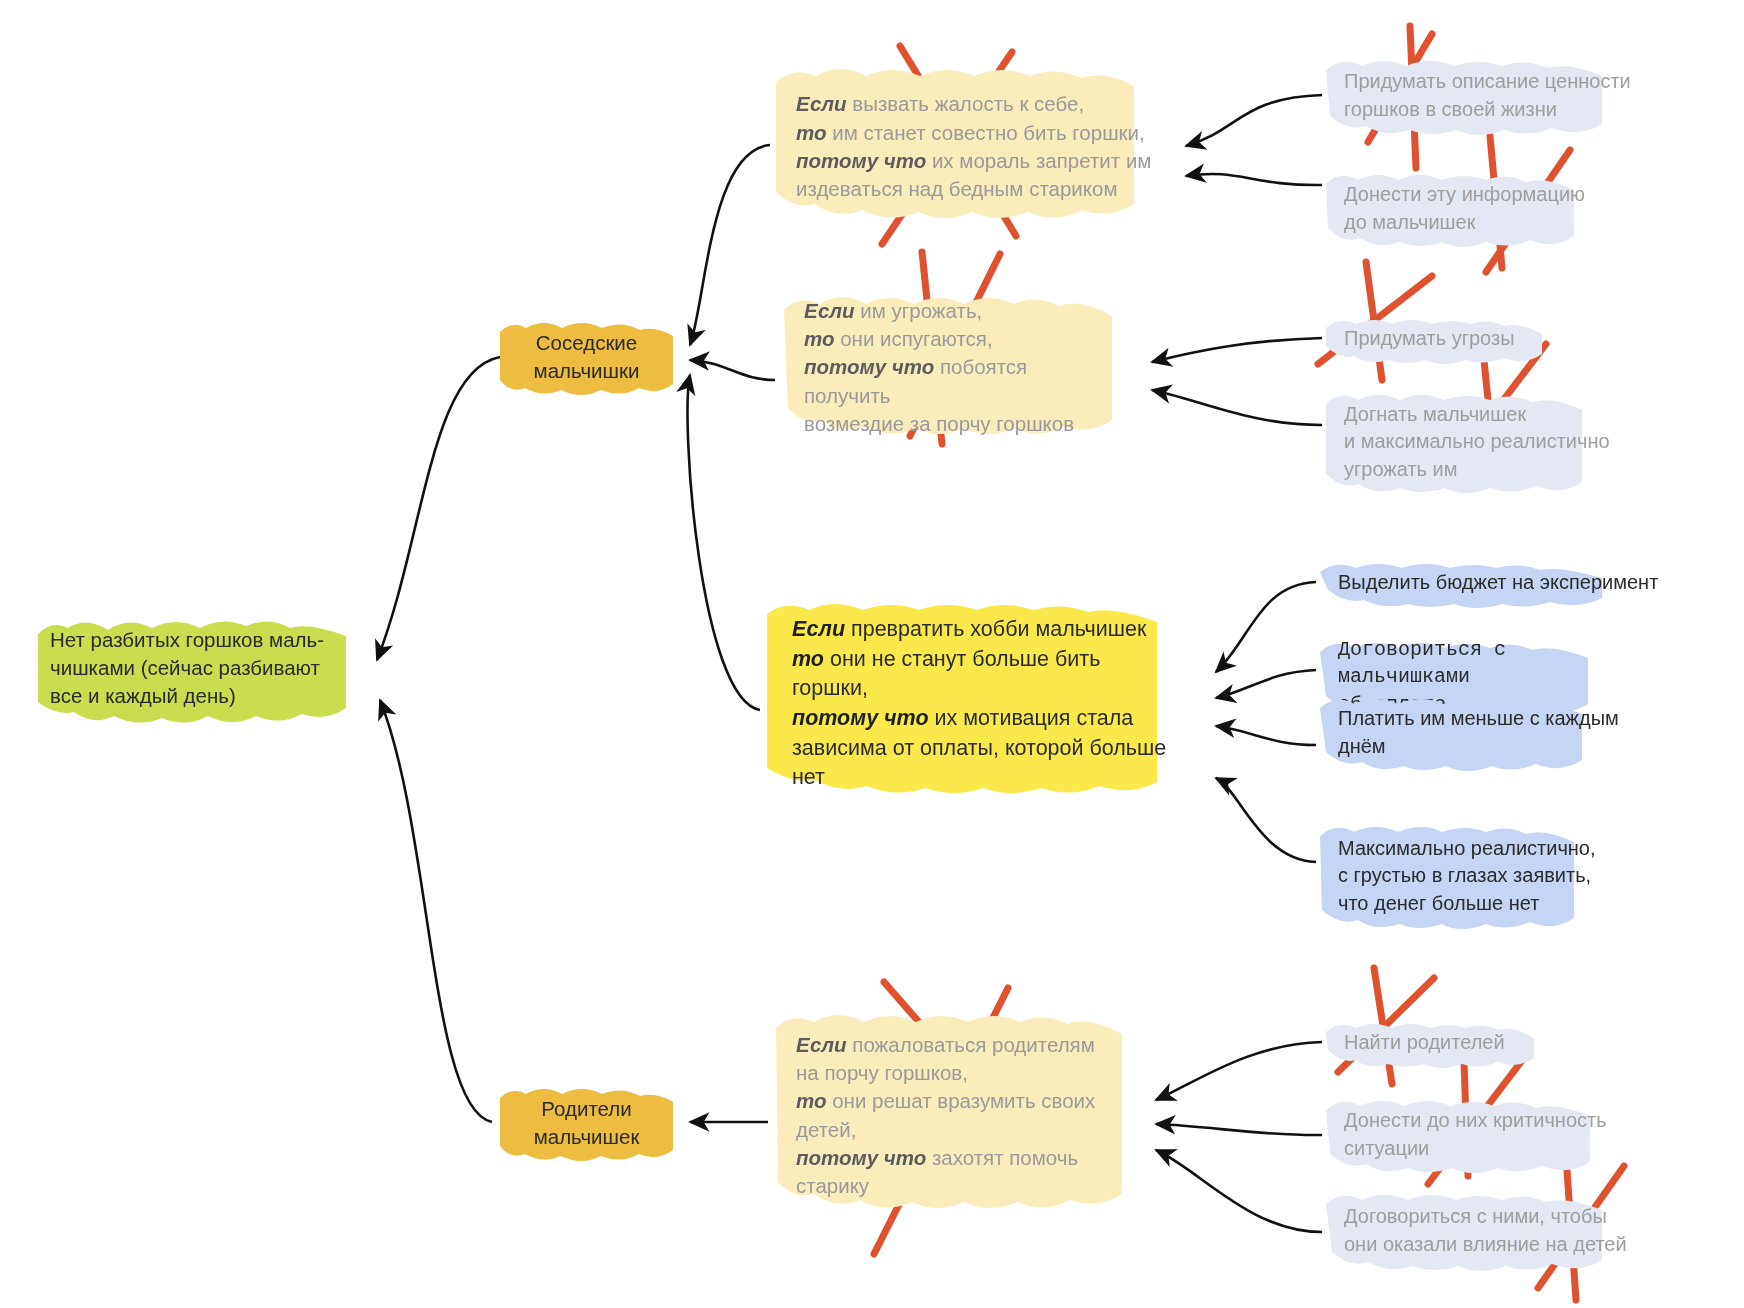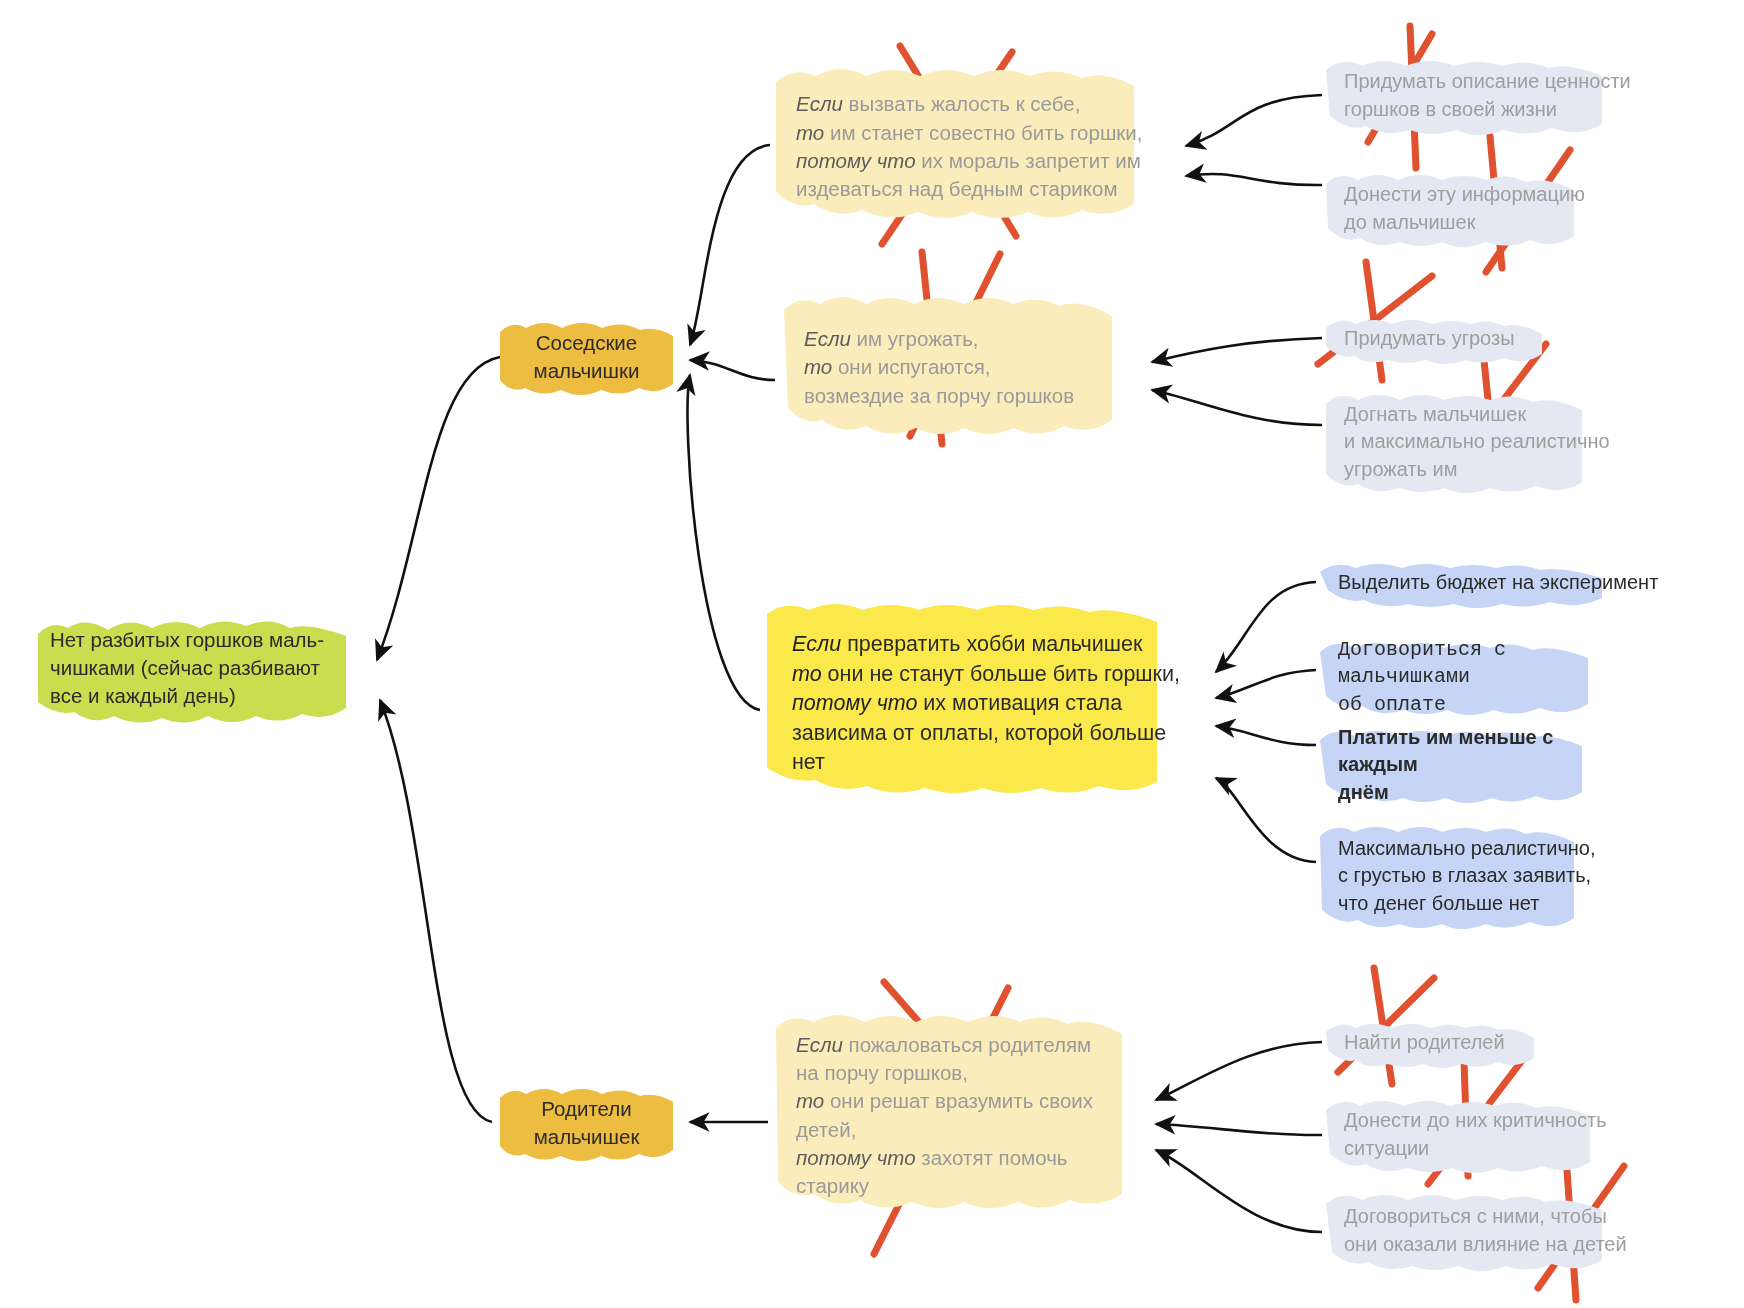--- a/index.html
+++ b/index.html
@@ -27,21 +27,21 @@
   .n-goal{ font-size:20.5px; }
   .n-actor{ font-size:20.5px; text-align:center; justify-content:center; }
   .n-actor .inner{ text-align:center; }
   .n-hyp{ font-size:20.5px; }
   .n-hyp.big{ font-size:21.5px; }
   .n-task{ font-size:20px; }
 
   .faded{ color:#9a9a9a; }
   .faded-b{ color:#9e9e9e; }
 
-  b{font-weight:normal;font-style:italic;}
+  b{font-weight:bold;font-style:italic;}
   .n-hyp b{ color:#5c5c5c; }
   .n-hyp.big b{ color:#1f1f1f; }
 </style>
 </head>
 <body>
 
 <div id="canvas">
 
   
   <svg class="layer links" viewBox="0 0 1744 1308">
@@ -136,20 +136,21 @@
   
   <div class="node n-hyp faded" style="left:778px;top:290px;width:340px;height:155px;padding:22px 26px;">
     <div class="blob">
       <svg viewBox="0 0 340 155" preserveAspectRatio="none">
         <path fill="#fbedbb" d="M6,20 q16,-16 36,-6 q22,-14 46,0 q24,-12 48,0 q24,-12 50,0 q24,-12 50,0 q22,-10 46,2 q20,-8 52,10 l0,104 q-22,16 -48,6 q-24,14 -50,2 q-26,12 -50,0 q-24,12 -48,0 q-26,12 -50,-2 q-22,10 -44,-6 q-18,6 -34,-12 Z"></path>
       </svg>
     </div>
     <div class="inner">
       <div><b>Если</b><span> им угрожать,</span></div>
       <div><b>то</b><span> они испугаются,</span></div>
+      <div><b>потому что</b><span> побоятся получить</span></div>
       <div><span>возмездие за порчу горшков</span></div>
     </div>
   </div>
 
   
   <div class="node n-hyp big" style="left:762px;top:598px;width:450px;height:212px;padding:26px 30px;">
     <div class="blob">
       <svg viewBox="0 0 450 212" preserveAspectRatio="none">
         <path fill="#fbe94b" d="M5,16 q18,-14 42,-4 q26,-12 54,0 q28,-10 56,0 q28,-10 58,0 q28,-10 56,0 q28,-8 56,2 q24,-6 68,10 l0,160 q-26,14 -58,4 q-28,12 -58,2 q-30,10 -58,0 q-28,10 -58,0 q-30,10 -58,-2 q-26,8 -52,-6 q-22,4 -48,-12 Z"></path>
       </svg>
@@ -248,21 +249,21 @@
       <svg viewBox="0 0 356 82" preserveAspectRatio="none">
         <path fill="#c6d4f6" d="M4,16 q16,-14 34,-4 q22,-10 44,0 q24,-10 46,0 q24,-8 46,0 q22,-8 42,2 q20,-6 56,8 l0,46 q-22,14 -48,4 q-24,10 -46,2 q-26,10 -46,0 q-24,8 -44,0 q-24,8 -42,-4 q-18,6 -36,-10 Z"></path>
       </svg>
     </div>
     <div class="inner">
       <div>Договориться с мальчишками</div>
       <div>об оплате</div>
     </div>
   </div>
 
-  <div class="node n-task" style="left:1316px;top:724px;width:342px;height:82px;padding:14px 22px;font-weight:bold;">
+  <div class="node n-task" style="left:1316px;top:692px;width:342px;height:82px;padding:14px 22px;">
     <div class="blob">
       <svg viewBox="0 0 342 82" preserveAspectRatio="none">
         <path fill="#c6d4f6" d="M4,16 q16,-14 34,-4 q22,-10 44,0 q24,-10 46,0 q24,-8 44,0 q22,-8 40,2 q20,-6 54,8 l0,46 q-22,14 -46,4 q-24,10 -44,2 q-26,10 -46,0 q-24,8 -42,0 q-24,8 -42,-4 q-18,6 -36,-10 Z"></path>
       </svg>
     </div>
     <div class="inner">
       <div>Платить им меньше с каждым</div>
       <div>днём</div>
     </div>
   </div>

